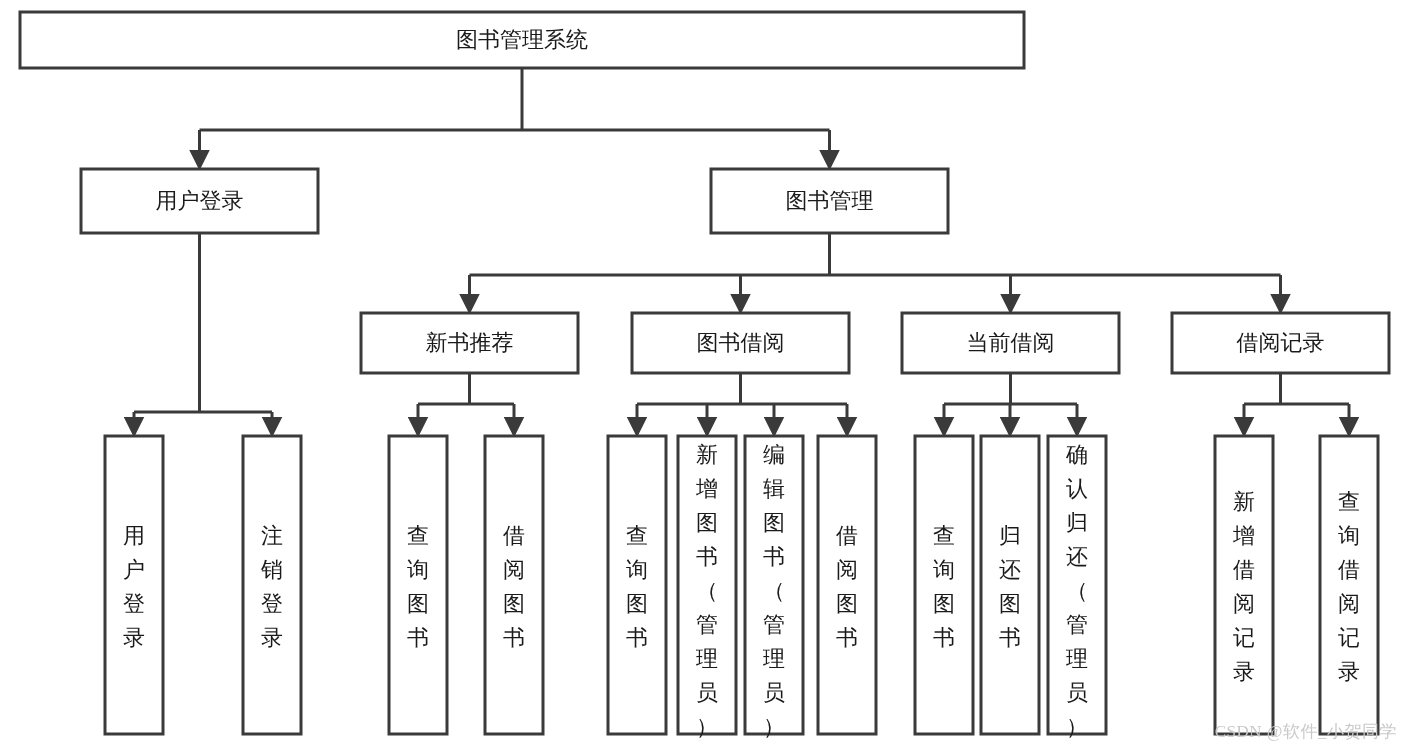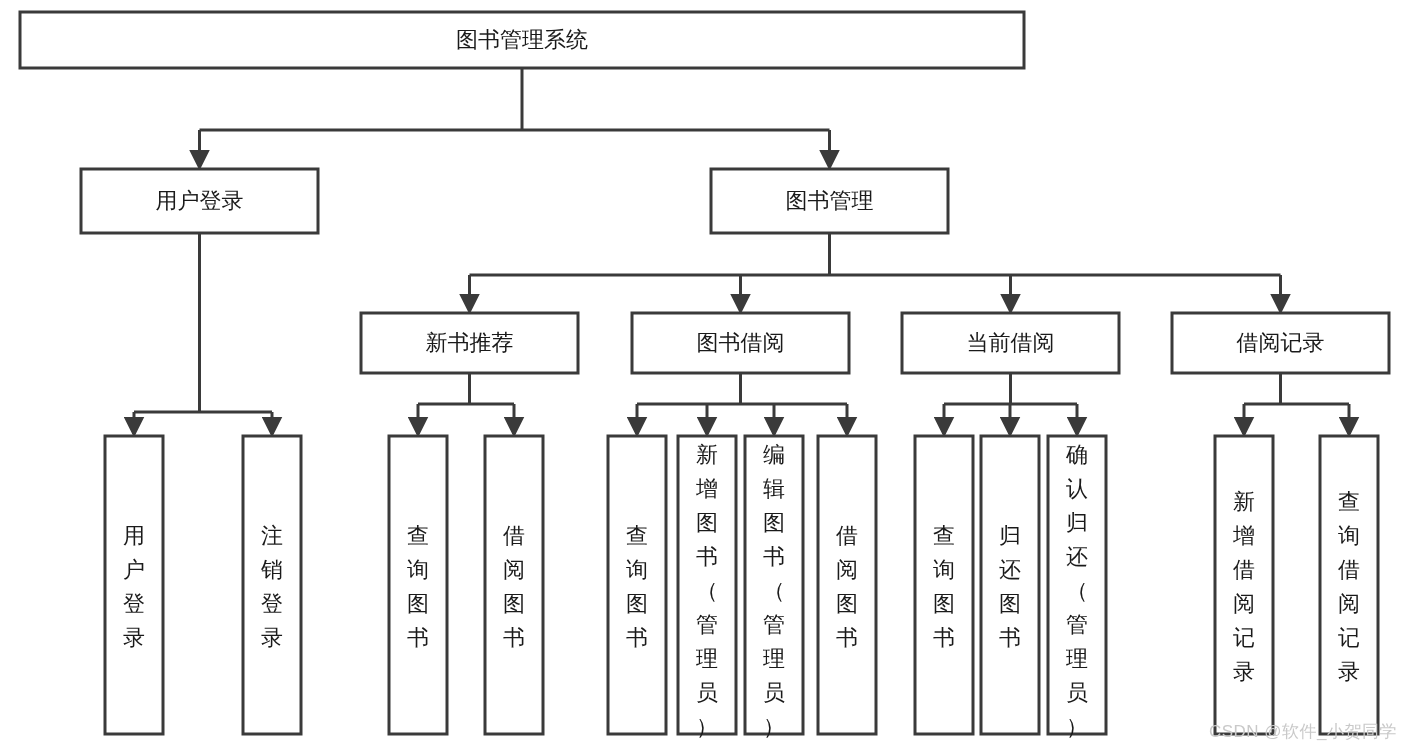--- a/index.html
+++ b/index.html
@@ -16,21 +16,21 @@
   .node-label-h{
     font-family:"DejaVu Sans","Liberation Sans",sans-serif;
     font-size:22px;fill:#1a1a1a;text-anchor:middle;dominant-baseline:middle;
   }
   .node-label-v{
     font-family:"DejaVu Sans","Liberation Sans",sans-serif;
     font-size:22px;fill:#1a1a1a;text-anchor:middle;
   }
   .watermark{
     position:absolute;right:8px;bottom:4px;
-    font-family:Liberation Sans, sans-serif;
+    font-family:Liberation Serif, serif;
     font-size:17px;color:#c9c9c9;white-space:nowrap;letter-spacing:.5px;text-align:right;
   }
 </style>
 </head>
 <body>
 
 <div id="diagram-root">
   <svg class="flow" viewBox="0 0 1405 747">
     <defs>
       <marker id="arrow" viewBox="0 0 12 12" refX="10" refY="6" markerWidth="7" markerHeight="7" orient="auto-start-reverse">

